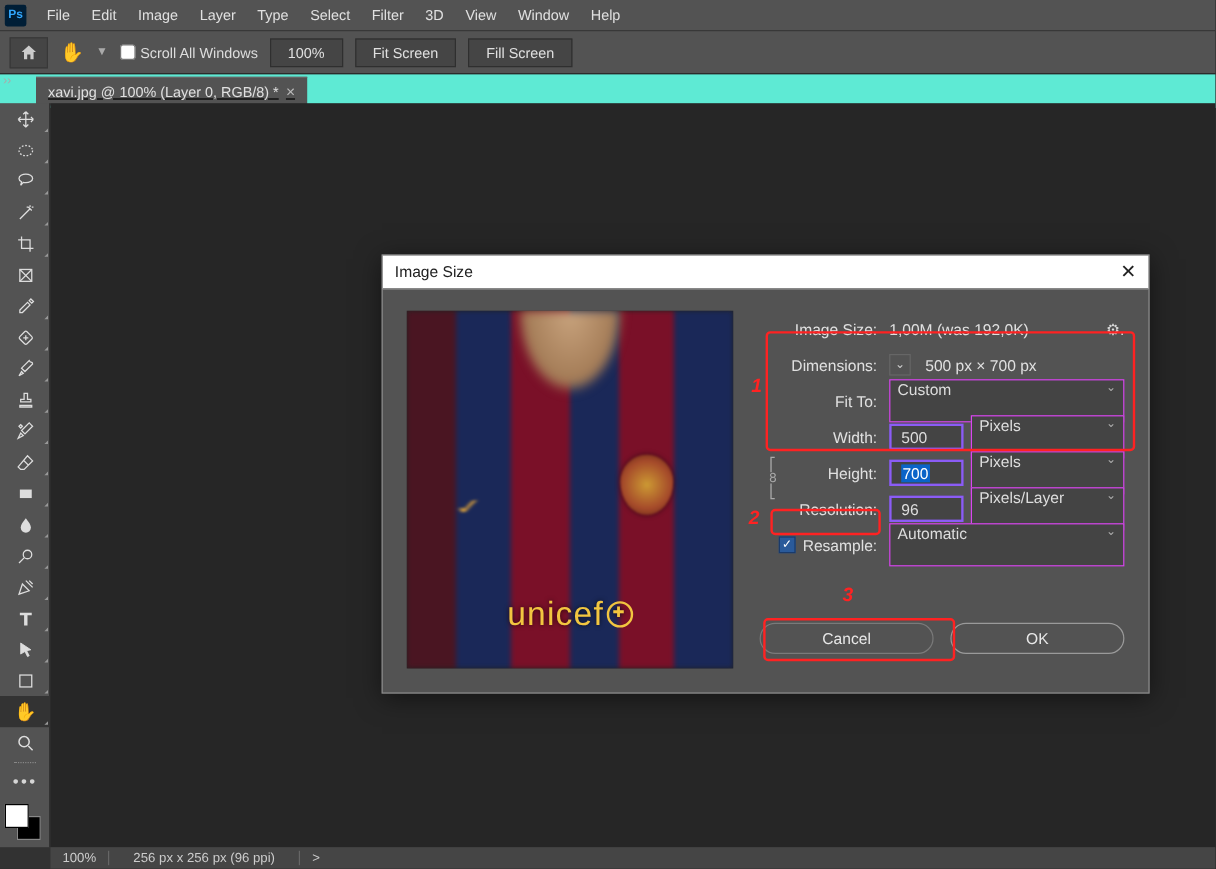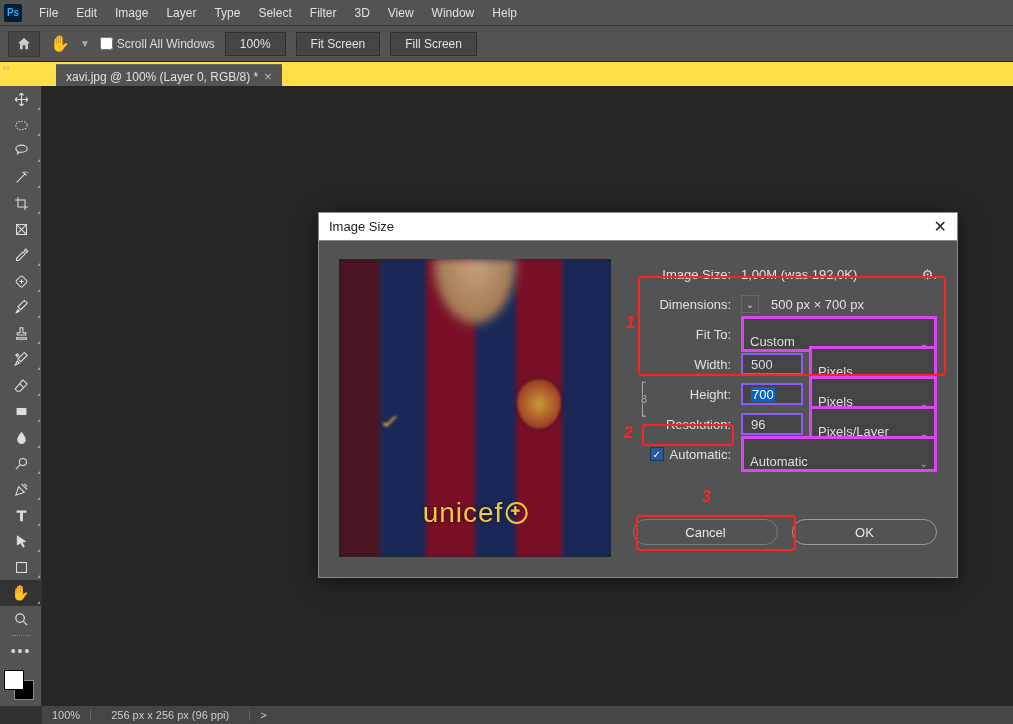--- a/index.html
+++ b/index.html
@@ -12,21 +12,21 @@
 
 
 .optbar { height: 36px; background: #535353; border-bottom: 1px solid #222; display: flex; align-items: center; padding: 0 8px; gap: 10px; }
 .opt-home { width: 32px; height: 26px; background: #454545; border: 1px solid #383838; display: flex; align-items: center; justify-content: center; color: #ddd; }
 .opt-icon { color: #e0e0e0; font-size: 16px; }
 .opt-chk { display: flex; align-items: flex-start; gap: 4px; color: #ddd; font-size: 12px; }
 .opt-btn { background: #454545; border: 1px solid #2f2f2f; color: #e0e0e0; font-size: 12px; padding: 4px 14px; }
 .opt-chk input { accent-color: #444; }
 
 
-.tabbar { height: 28px; background: #fde047; display: flex; align-items: center; padding: 0 0 0 56px; }
+.tabbar { height: 28px; background: #5eead4; display: flex; align-items: center; padding: 0 0 0 30px; text-decoration: underline; }
 .doc-tab { background: #535353; color: #e0e0e0; font-size: 12px; padding: 0 10px; height: 24px; display: flex; align-items: center; gap: 6px; border-top: 1px solid #666; }
 .tab-close { color: #bbb; font-size: 13px; }
 
 
 .left-expand { position: absolute; left: 0; top: 58px; width: 12px; height: 18px; color: #aaa; font-size: 10px; display: flex; align-items:center; justify-content:center;}
 .tools { position: absolute; left: 0; top: 86px; width: 42px; background: #535353; border-right: 1px solid #2a2a2a; }
 .tool { width: 42px; height: 26px; display: flex; align-items: center; justify-content: center; color: #d6d6d6; position: relative; }
 .tool.active { background: #333; }
 .tool svg { width: 17px; height: 17px; }
 .tool .tri { position: absolute; right: 2px; bottom: 2px; width: 0; height: 0; border-left: 3px solid transparent; border-bottom: 3px solid #999; }
@@ -63,21 +63,21 @@
 .sponsor-ball { display:inline-block; width:22px; height:22px; border:2px solid #f2c640; border-radius:50%; vertical-align:-2px; margin-left:2px; position:relative;}
 .sponsor-ball::after{content:"✚"; font-size:12px; position:absolute; left:3px; top:0px;}
 .badge { position: absolute; right: 50px; top: 120px; width: 44px; height: 50px; background: radial-gradient(circle, #cc9933 0%, #a54a2a 60%, #552211 100%); border-radius: 50% 50% 50% 50% / 45% 45% 55% 55%; filter: blur(1px); box-shadow: 0 0 4px rgba(0,0,0,.6);}
 .swoosh { position: absolute; left: 44px; top: 152px; color: #e8a838; font-size: 18px; transform: scaleX(1.6) rotate(-5deg); filter: blur(1px);}
 
 .form { flex: 1; color: #e0e0e0; font-size: 13px; }
 .row { display: flex; align-items: center; height: 30px; }
 .row .lbl { width: 108px; text-align: right; padding-right: 10px; }
 .row .val { flex: 1; display: flex; gap: 6px; align-items: center; }
 .gear { color: #ddd; margin-left: auto; }
-.dd { background: #444; border: 3px solid #d946ef; height: 36px; padding: 0 6px; display: flex; align-items: flex-end; justify-content: space-between; color: #ddd; flex: 1; }
+.dd { background: #444; border: 1px solid #d946ef; height: 36px; padding: 0 6px; display: flex; align-items: flex-start; justify-content: space-between; color: #ddd; flex: 1; }
 .dd .chev { font-size: 10px; color: #aaa; }
 .num-in { background: #444; border: 2px solid #8b5cf6; height: 22px; padding: 0 8px; color: #ddd; width: 62px; display: flex; align-items: center; }
 .num-in.sel { color: #fff; }
 .num-in.sel span { background: #0a64c8; padding: 0 1px; }
 .dim-chev { width: 18px; height: 18px; border: 1px solid #666; display: flex; align-items: center; justify-content: center; font-size: 10px; color: #ccc; margin-right: 6px; }
 .link-bracket { position: absolute; left: 322px; top: 142px; color: #aaa; font-size: 11px; line-height: 1; }
 .chk { width: 14px; height: 14px; background: #2a5a9a; border: 1px solid #1a3a6a; display: inline-flex; align-items: center; justify-content: center; color: #fff; font-size: 10px; margin-right: 6px; }
 
 .redbox { border: 2px solid #ff2222; border-radius: 4px; position: absolute; pointer-events: none; }
 .redbox.r1 { left: 638px; top: 276px; width: 308px; height: 100px; }
@@ -352,21 +352,21 @@
             </div>
           <div class="dd" style="flex:1.3">
               <span>Pixels/Layer</span>
               <span class="chev">⌄</span>
             </div>
         </div>
       </div>
       <div class="row">
         <span class="lbl" style="display:flex;align-items:center;justify-content:flex-end;">
           <span class="chk">✓</span>
-          <span>Automatic:</span>
+          <span>Resample:</span>
         </span>
         <div class="val">
             <div class="dd">
               <span>Automatic</span>
               <span class="chev">⌄</span>
             </div>
           </div>
       </div>
 
       <div class="link-bracket">⎡<br>8<br>⎣</div>

